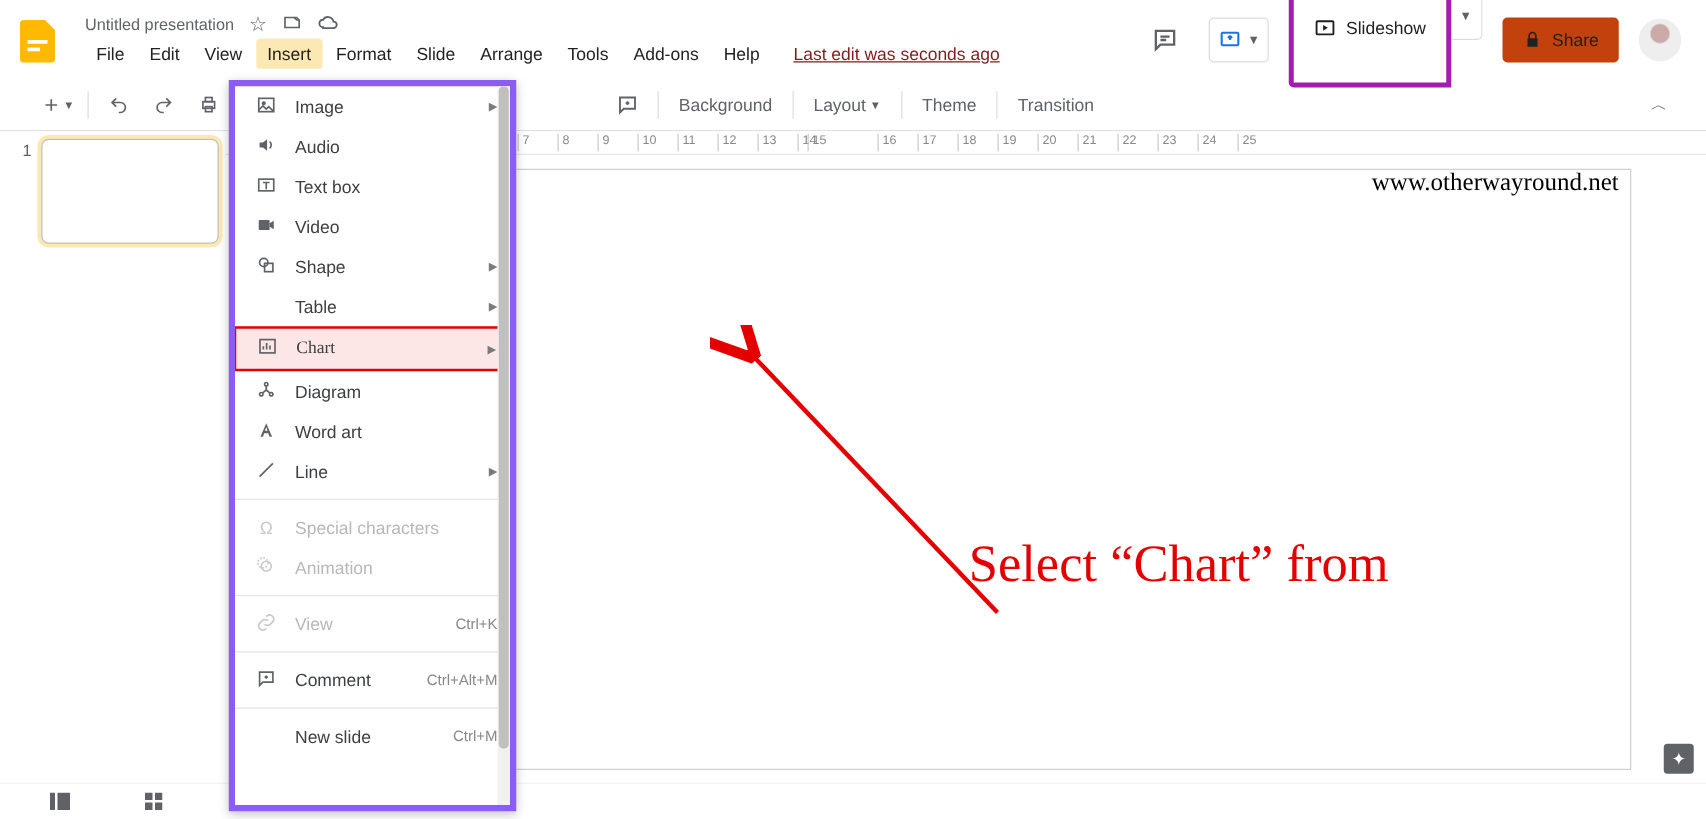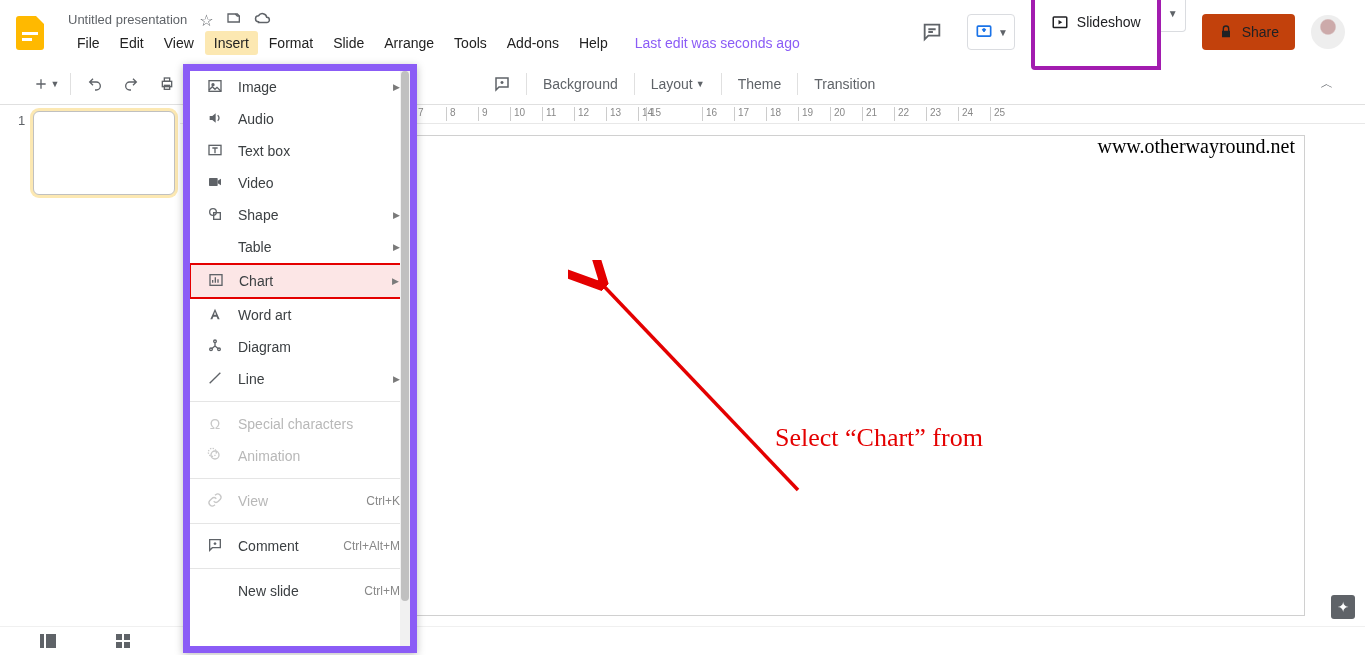--- a/index.html
+++ b/index.html
@@ -73,21 +73,22 @@
     padding: 4px 9px;
     cursor: pointer;
     border-radius: 3px;
     color: #222;
   }
   .menu-item.active {
     background: #fce8b2;
   }
   .menu-status {
     margin-left: 16px;
-    color: #8b5cf6;
+    color: #7f1d1d;
+    text-decoration: underline;
     cursor: pointer;
   }
   .titlebar-right {
     display: flex;
     align-items: center;
     gap: 16px;
     padding-right: 8px;
   }
   .icon-btn-circ {
     width: 38px; height: 38px;
@@ -255,42 +256,42 @@
     top: 30px;
     right: 70px;
     font-family: "Comic Sans MS", cursive;
     font-size: 20px;
     color: #000;
   }
   .anno {
     position: absolute;
     font-family: "Comic Sans MS", cursive;
     color: #e40000;
-    font-size: 26px;
+    font-size: 42px;
     line-height: 1.8;
     left: 595px;
     top: 310px;
   }
   .arrow-svg {
     position: absolute;
     left: 388px;
     top: 155px;
     pointer-events: none;
   }
   
   .dropdown {
     position: absolute;
     top: 64px;
     left: 183px;
     width: 220px;
     height: 575px;
     overflow: hidden;
     background: #fff;
     box-shadow: 0 2px 8px rgba(0,0,0,0.25);
-    border: 7px solid #8b5cf6;
+    border: 5px solid #8b5cf6;
     z-index: 20;
     font-size: 14px;
     color: #3c4043;
   }
   .dd-scroll {
     position: absolute;
     top: 0; right: 0; bottom: 0;
     width: 10px;
     background: #f1f1f1;
   }
@@ -310,20 +311,21 @@
     padding: 0 10px 0 14px;
     cursor: pointer;
     position: relative;
   }
   .dd-item.disabled { color: #b8b8b8; cursor: default; }
   .dd-item.highlight {
     border: 2.5px solid #e40000;
     background: #fce6e6;
     margin-left: -1px;
     margin-right: -1px;
+    font-family: Liberation Serif, serif;
   }
   .dd-ico {
     width: 22px;
     text-align: center;
     color: #5f6368;
     margin-right: 12px;
     flex-shrink: 0;
   }
   .dd-item.disabled .dd-ico { color: #c8c8c8; }
   .dd-label { flex: 1; }
@@ -618,35 +620,35 @@
   </div>
   <div class="dd-item highlight">
     <span class="dd-ico"><svg width="16" height="16" viewBox="0 0 24 24" fill="none" stroke="#5f6368" stroke-width="2">
           <rect x="3" y="4" width="18" height="16"></rect>
           <path d="M7 16V12M11 16V8M15 16v-5"></path>
         </svg></span>
     <span class="dd-label">Chart</span>
     <span class="dd-arrow">▶</span>
   </div>
   <div class="dd-item">
-    <span class="dd-ico"><svg width="16" height="16" viewBox="0 0 24 24" fill="#5f6368">
-          <path d="M5 20L12 4l7 16h-3l-1.6-4H9.6L8 20H5zm5.4-7h3.2L12 8.5 10.4 13z"></path>
-        </svg></span>
-    <span class="dd-label">Word art</span>
-  </div>
-  <div class="dd-item">
     <span class="dd-ico"><svg width="16" height="16" viewBox="0 0 24 24" fill="none" stroke="#5f6368" stroke-width="2">
           <circle cx="12" cy="5" r="2"></circle>
           <circle cx="6" cy="17" r="2"></circle>
           <circle cx="18" cy="17" r="2"></circle>
           <path d="M12 7v5m0 0l-5 4m5-4l5 4"></path>
         </svg></span>
     <span class="dd-label">Diagram</span>
   </div>
   <div class="dd-item">
+    <span class="dd-ico"><svg width="16" height="16" viewBox="0 0 24 24" fill="#5f6368">
+          <path d="M5 20L12 4l7 16h-3l-1.6-4H9.6L8 20H5zm5.4-7h3.2L12 8.5 10.4 13z"></path>
+        </svg></span>
+    <span class="dd-label">Word art</span>
+  </div>
+  <div class="dd-item">
     <span class="dd-ico"><svg width="16" height="16" viewBox="0 0 24 24" stroke="#5f6368" stroke-width="2">
           <path d="M4 20L20 4"></path>
         </svg></span>
     <span class="dd-label">Line</span>
     <span class="dd-arrow">▶</span>
   </div>
   <div class="dd-sep"></div>
   <div class="dd-item disabled">
     <span class="dd-ico">Ω</span>
     <span class="dd-label">Special characters</span>

